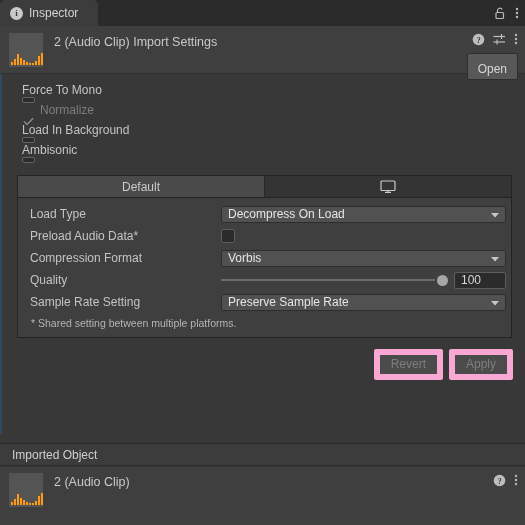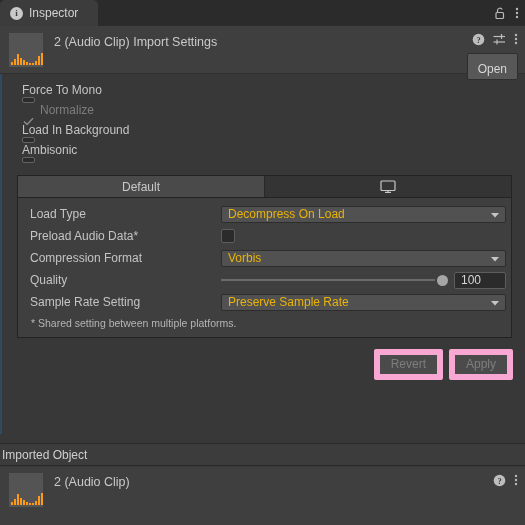--- a/index.html
+++ b/index.html
@@ -105,21 +105,21 @@
   .plat-tab.inactive { background: #343434; border-left: 1px solid #282828; }
 
   .plat-body { padding: 6px 5px 4px 5px; }
   .frow { display: flex; align-items: center; height: 20px; margin-bottom: 2px; }
   .frow .lbl { width: 198px; padding-left: 7px; font-size: 12px; color: #c4c4c4; }
 
   .dropdown {
     flex: 1; height: 17px; background: #515151;
     border: 1px solid #2d2d2d; border-radius: 2px;
     display: flex; align-items: center; padding: 0 4px 0 6px;
-    font-size: 12px; color: #eab308; position: relative;
+    font-size: 12px; color: #e5e5e5; position: relative;
   }
   .dropdown .caret { position: absolute; right: 6px; top: 6px; }
 
   .cb-dark {
     width: 14px; height: 14px; background: #2b2b2b;
     border: 1px solid #5e5e5e; border-radius: 2px;
   }
 
   .slider-wrap { flex: 1; display: flex; align-items: center; }
   .track { flex: 1; height: 2px; background: #6b6b6b; position: relative; margin-right: 2px; }
@@ -146,21 +146,21 @@
 
   
   .btnrow { display: flex; justify-content: flex-end; gap: 6px; padding: 11px 12px 0 0; }
   .btn {
     background: #4b4b4b; border: 6px solid #f9a8d4; border-radius: 2px;
     color: #7e7e7e; font-size: 12px; padding: 2px 11px 3px 11px; line-height: 14px;
   }
   .imported-bar {
     position: absolute; left: 0; right: 0; top: 443px; height: 23px;
     background: #3c3c3c; border-top: 1px solid #292929; border-bottom: 1px solid #2b2b2b;
-    display: flex; align-items: center; padding-left: 2px;
+    display: flex; align-items: center; padding-left: 12px;
     font-size: 12px; color: #cfcfcf;
   }
   .imported-obj {
     position: absolute; left: 0; right: 0; top: 467px; bottom: 0;
     background: #3f3f3f; padding: 6px 0 0 9px; display: flex;
   }
   .imported-obj .obj-title { margin-left: 11px; margin-top: 2px; font-size: 12.5px; color: #c9c9c9; }
   .obj-icons { position: absolute; right: 7px; top: 6px; display: flex; align-items: center; gap: 8px; }
   .footer-accent { position: absolute; left: 0; top: 467px; width: 2px; bottom: 0; background: #2f4b63; }
 </style>

